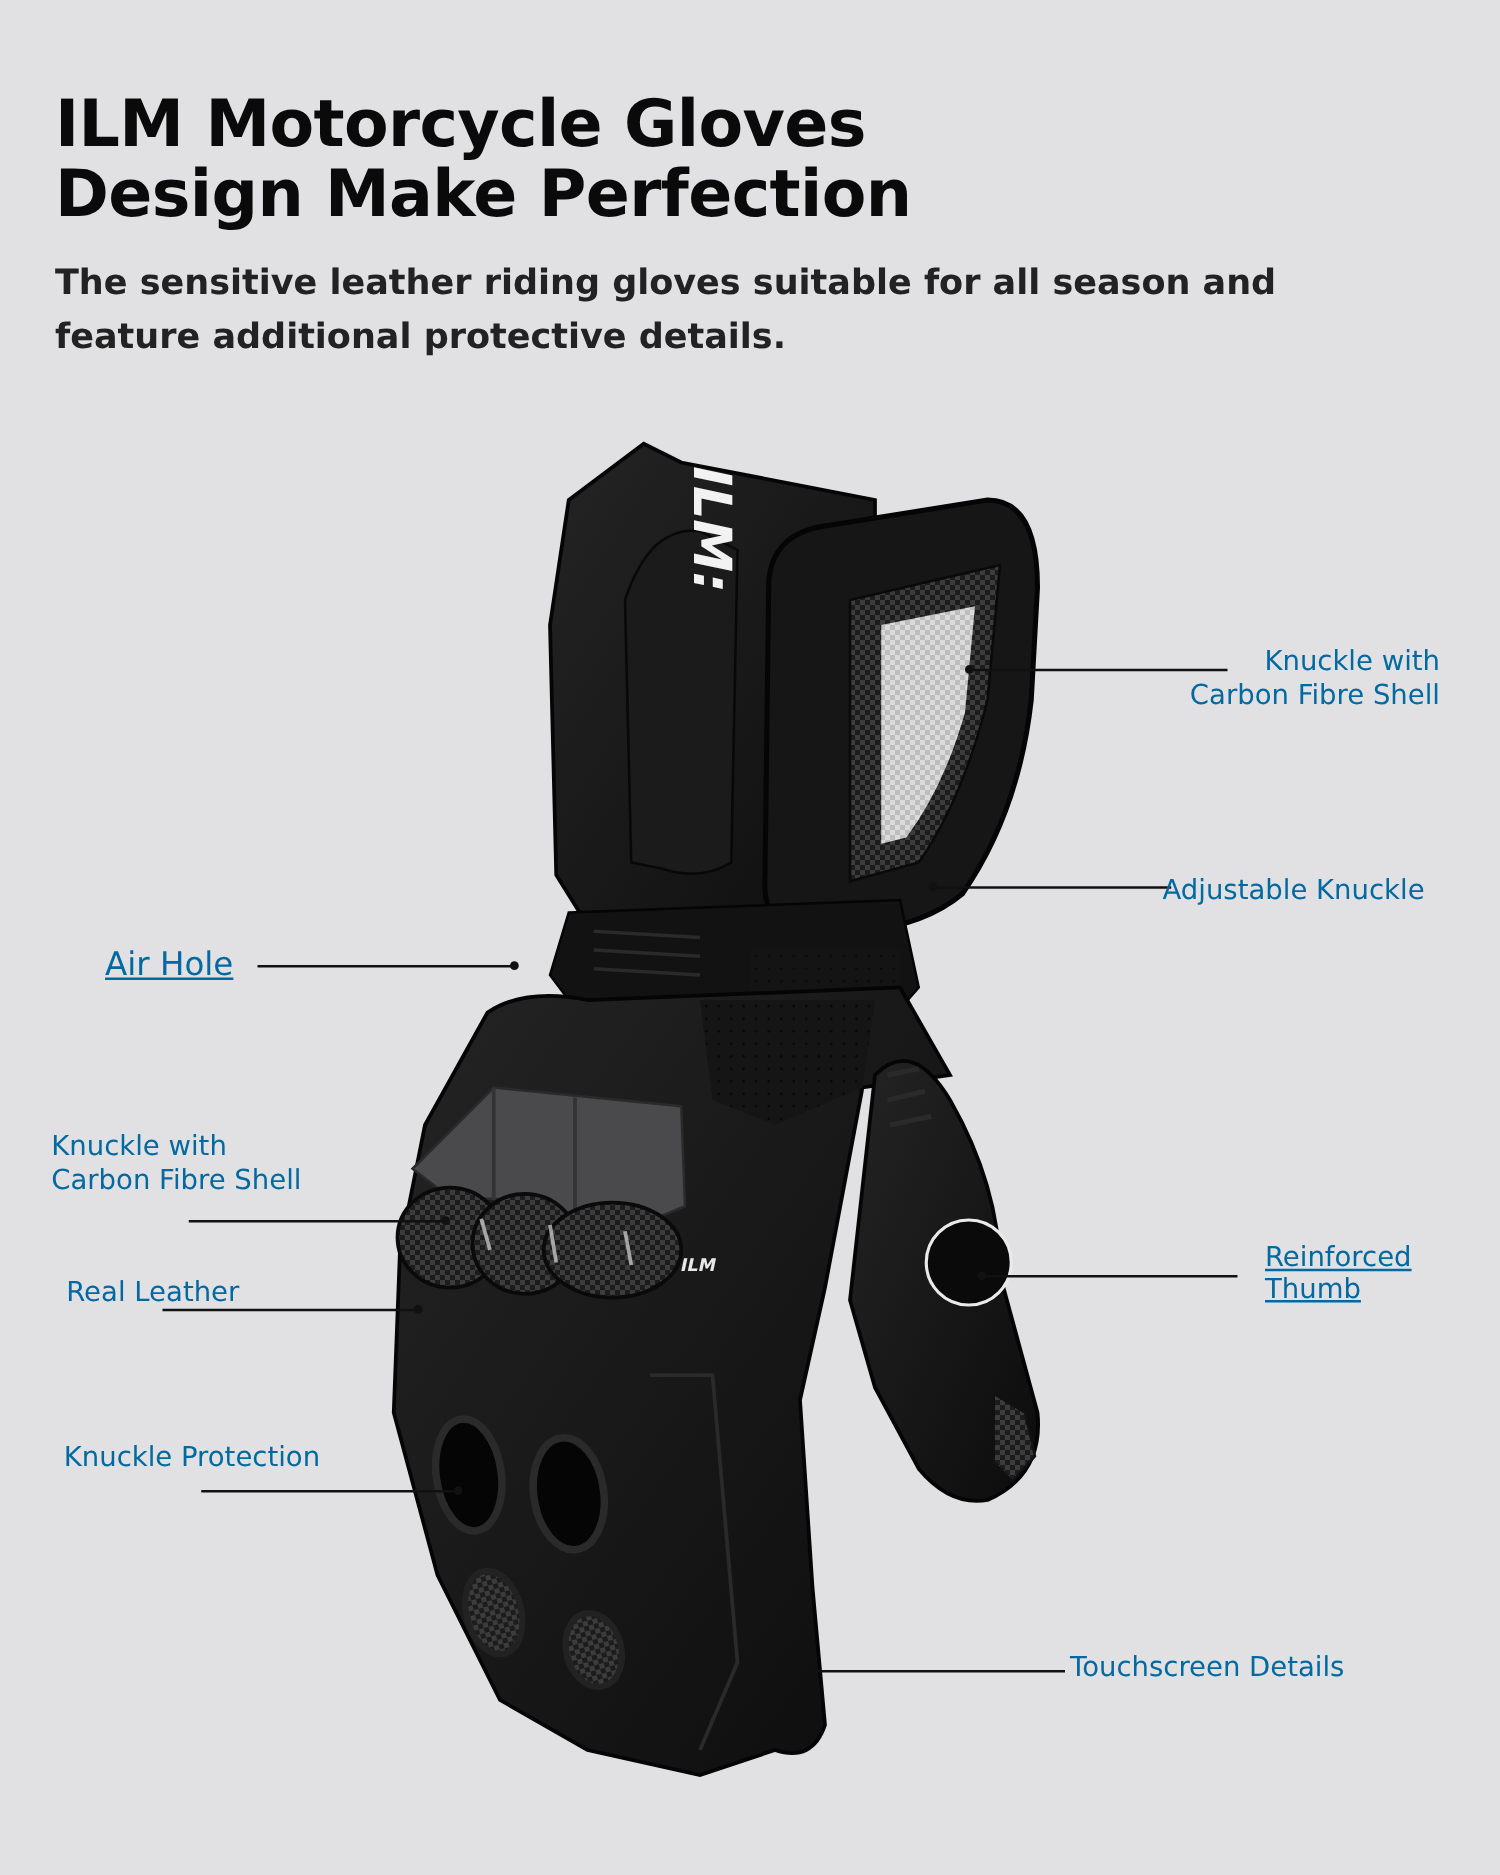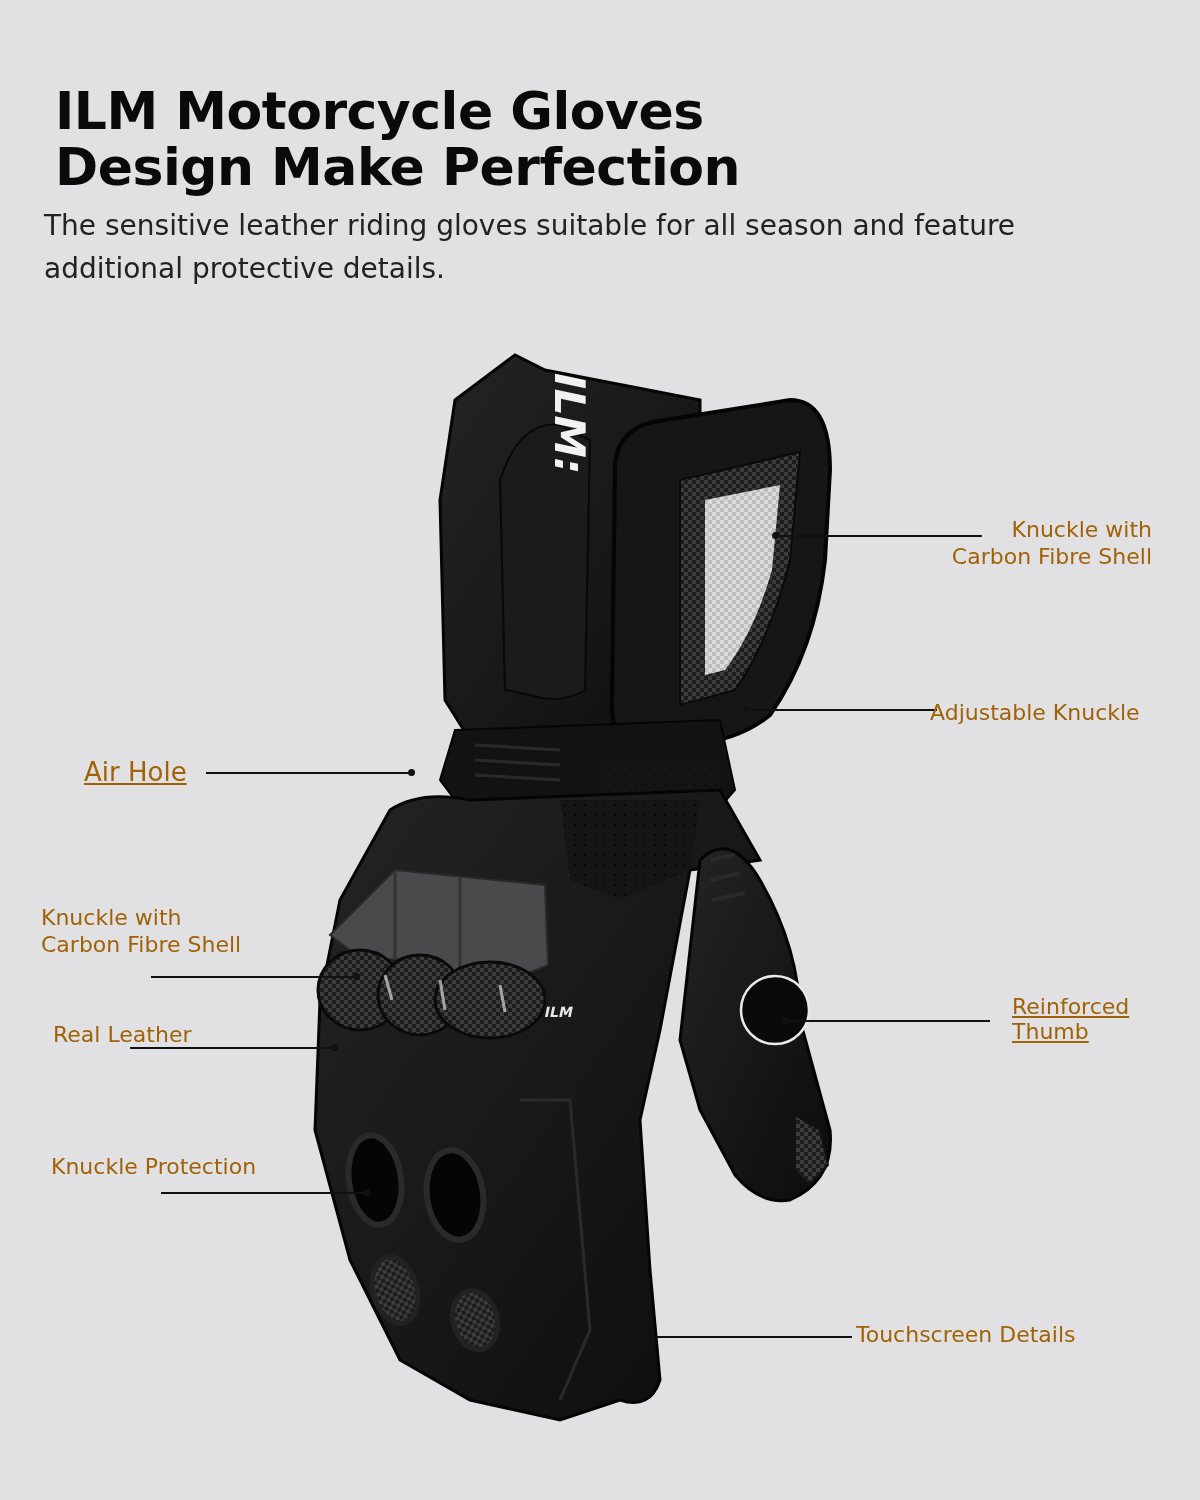--- a/index.html
+++ b/index.html
@@ -5,30 +5,30 @@
   html, body { margin: 0; padding: 0; }
   body {
     width: 1200px; height: 1500px; overflow: hidden;
     background: #e1e1e3; position: relative;
     font-family: "DejaVu Sans", "Liberation Sans", sans-serif;
     color: #111;
   }
   .title {
     position: absolute; left: 44px; top: 72px;
     font-size: 52px; font-weight: bold; line-height: 56px;
-    letter-spacing: -0.5px; color: #0a0a0a; margin: 11px;
+    letter-spacing: -0.5px; color: #0a0a0a; margin: 0;
   }
   .subtitle {
     position: absolute; left: 44px; top: 204px; width: 980px;
     font-size: 28px; line-height: 43px; color: #222; margin: 0;
-    font-weight: normal;
+    font-weight: bold;
   }
   .glove-wrap { position: absolute; left: 0; top: 0; width: 1200px; height: 1500px; }
   .callout-label {
-    position: absolute; font-size: 22px; line-height: 27px; color: #a16207;
+    position: absolute; font-size: 22px; line-height: 27px; color: #0369a1;
     white-space: pre-line;
   }
   .callout-line { position: absolute; height: 1.5px; background: #111; }
   .callout-dot { position: absolute; width: 7px; height: 7px; border-radius: 50%; background: #111; }
   .right { text-align: right; }
 </style>
 </head>
 <body>
 
 <h1 class="title">

